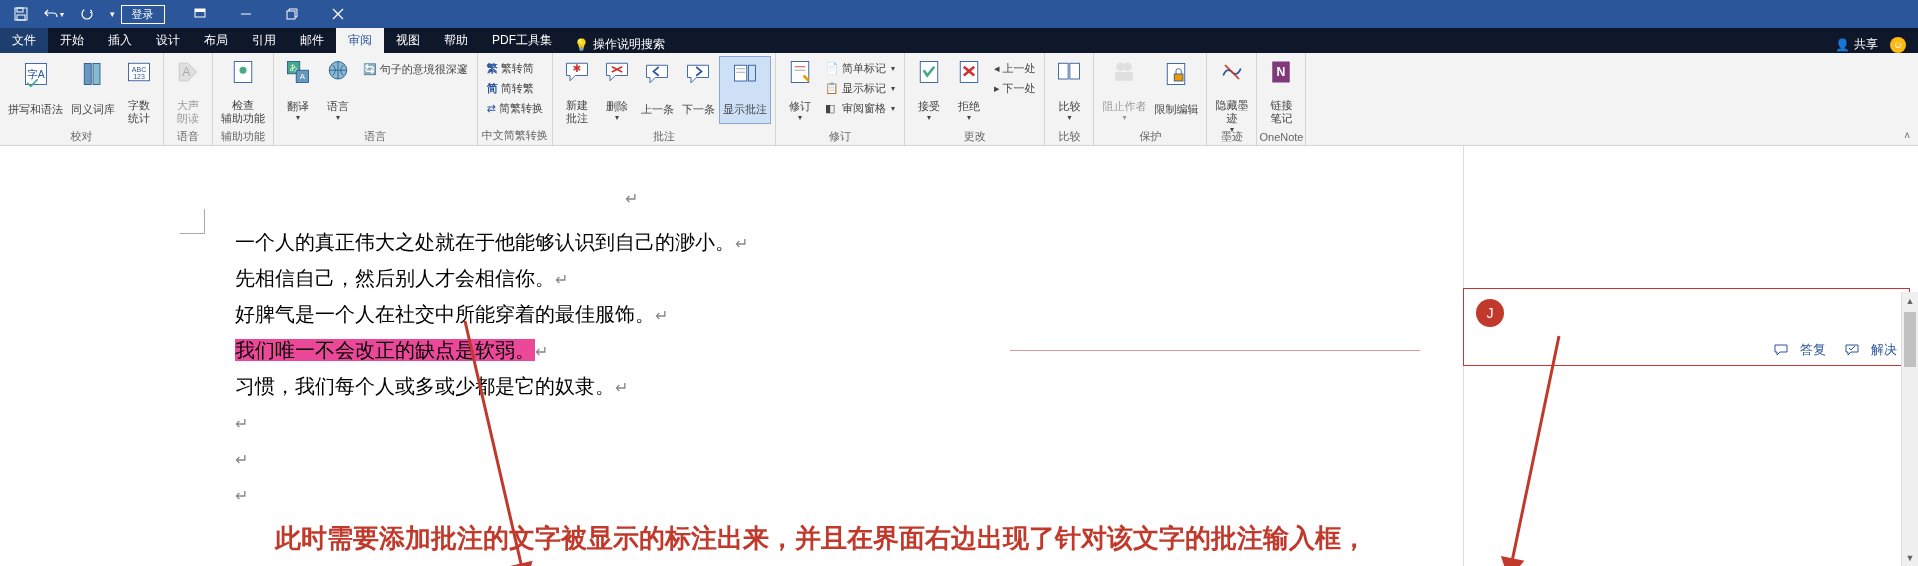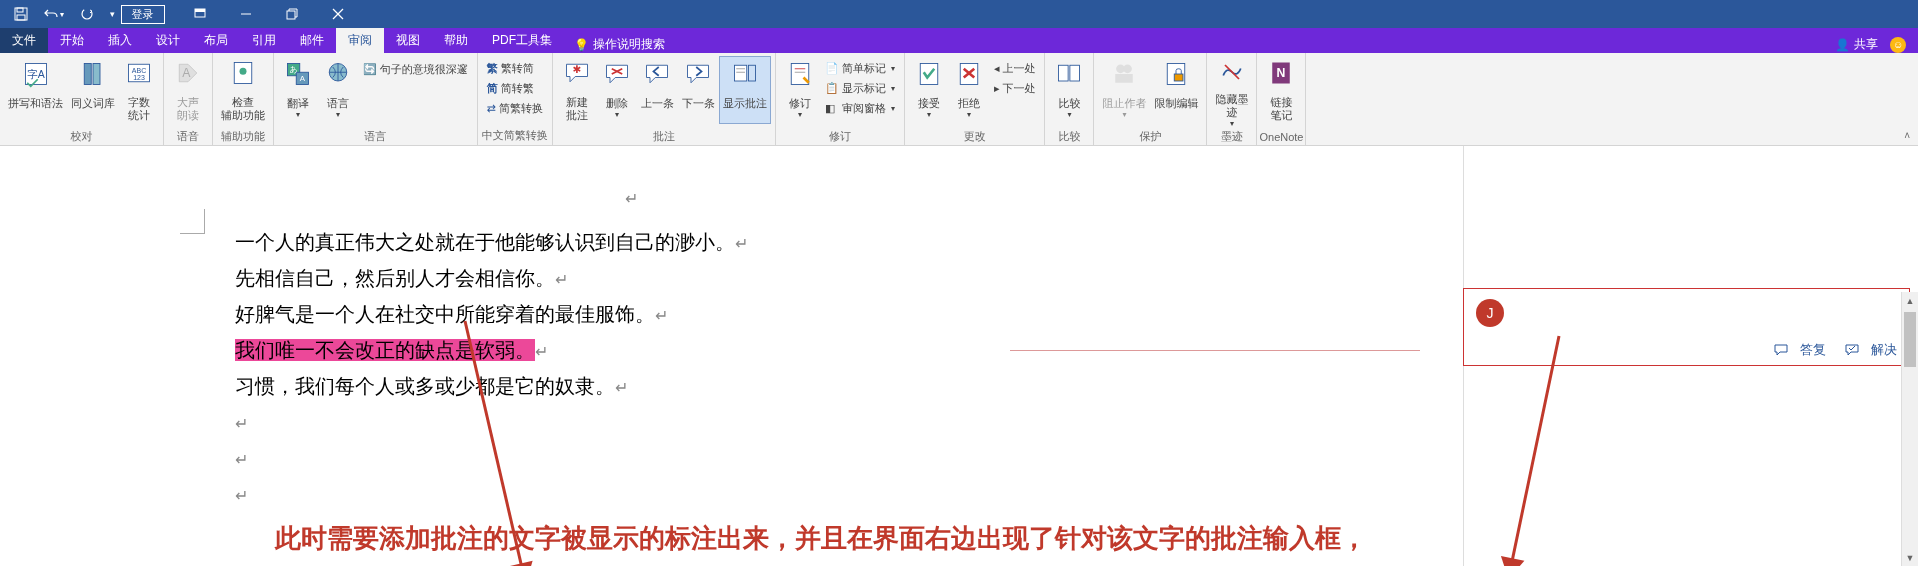--- a/index.html
+++ b/index.html
@@ -4,34 +4,34 @@
 <style>
 *{margin:0;padding:0;box-sizing:border-box;font-family:"Microsoft YaHei","Segoe UI",sans-serif;}
 body{background:#fff;overflow:hidden;width:1918px;height:566px;}
 .titlebar{height:28px;background:#2b579a;display:flex;align-items:center;color:#fff;font-size:12px;}
 .titlebar-left{display:flex;align-items:center;gap:4px;padding-left:8px;}
 .qat-btn{padding:0 6px;height:28px;display:flex;align-items:center;justify-content:center;color:#fff;cursor:pointer;}
 .titlebar-center{flex:1;text-align:center;}
 .titlebar-right{display:flex;align-items:center;}
 .login-btn{border:1px solid #fff;padding:1px 10px;margin-right:12px;font-size:11px;}
 .win-btn{width:46px;height:28px;display:flex;align-items:center;justify-content:center;cursor:pointer;}
-.tabs{height:25px;background:#6d28d9;display:flex;align-items:flex-end;color:#fff;font-size:12px;}
+.tabs{height:25px;background:#0f172a;display:flex;align-items:flex-end;color:#fff;font-size:12px;}
 .tab{padding:4px 12px;cursor:pointer;height:25px;display:flex;align-items:center;}
 .tab.active{background:#f3f3f3;color:#2b579a;}
 .tell-me{display:flex;align-items:center;gap:4px;padding:0 10px;}
 .tabs-right{margin-left:auto;display:flex;align-items:center;padding-right:12px;gap:12px;}
 .share-btn{display:flex;align-items:center;gap:4px;}
 .smiley{width:16px;height:16px;border-radius:50%;background:#fdb913;display:flex;align-items:center;justify-content:center;font-size:10px;}
 .ribbon{height:93px;background:#f3f3f3;border-bottom:1px solid #d4d4d4;display:flex;position:relative;}
 .group{display:flex;flex-direction:column;border-right:1px solid #d4d4d4;height:100%;}
 .group-content{flex:1;display:flex;align-items:flex-start;padding:3px 4px;}
 .group-label{font-size:11px;color:#666;text-align:center;padding:2px 0;}
 .rbtn{display:flex;flex-direction:column;align-items:center;justify-content:flex-start;padding:2px 4px;cursor:pointer;min-width:40px;font-size:11px;color:#444;text-align:center;height:68px;}
 .rbtn.active{background:#cde0f6;border:1px solid #8aa8d2;padding:1px 3px;}
-.rbtn .ricon{width:32px;height:32px;display:flex;align-items:center;justify-content:center;margin-bottom:7px;}
+.rbtn .ricon{width:32px;height:32px;display:flex;align-items:center;justify-content:center;margin-bottom:13px;}
 .rbtn .rlabel{line-height:1.2;}
 .rbtn-sm{font-size:11px;padding:2px 5px;cursor:pointer;display:flex;align-items:center;gap:3px;height:20px;color:#444;}
 .collapse-ribbon{position:absolute;right:4px;bottom:2px;font-size:10px;color:#666;cursor:pointer;padding:2px 4px;}
 .doc-area{height:420px;background:#fff;position:relative;display:flex;}
 .doc-main{flex:1;position:relative;overflow:hidden;}
 .page{position:absolute;left:155px;top:8px;width:935px;background:#fff;}
 .corner-tl{position:absolute;left:25px;top:55px;width:25px;height:25px;border-left:1px solid #aaa;border-top:1px solid #aaa;transform:rotate(180deg);}
 .doc-content{padding:70px 80px 0 80px;font-family:"SimSun","宋体",serif;font-size:20px;line-height:1.8;color:#000;}
 .doc-line{position:relative;}
 .pmark{color:#888;font-size:16px;}

